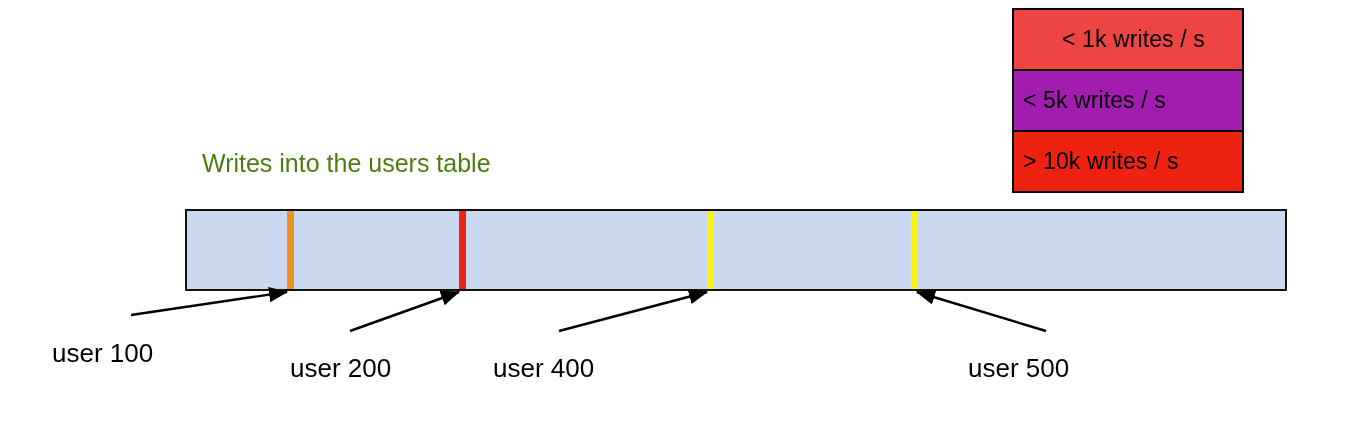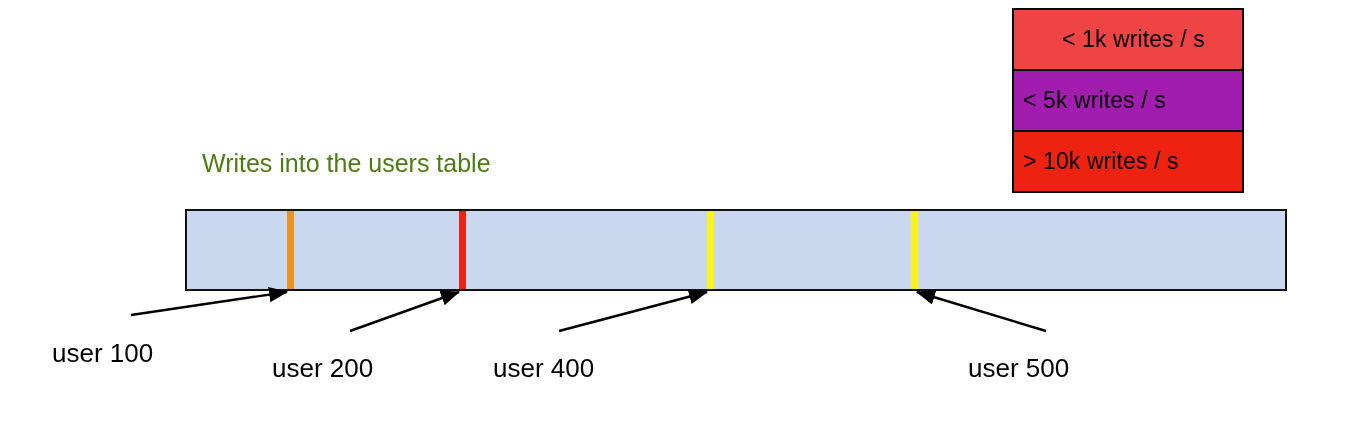--- a/index.html
+++ b/index.html
@@ -131,17 +131,17 @@
         <path d="M0,0 L8,3.2 L0,6.4 z" fill="#000000"></path>
       </marker>
     </defs>
     <line x1="131" y1="315" x2="287" y2="292" stroke="#000000" stroke-width="2.4" marker-end="url(#ah)"></line>
     <line x1="350" y1="331" x2="459" y2="292" stroke="#000000" stroke-width="2.4" marker-end="url(#ah)"></line>
     <line x1="559" y1="331" x2="707" y2="292" stroke="#000000" stroke-width="2.4" marker-end="url(#ah)"></line>
     <line x1="1046" y1="331" x2="917" y2="292" stroke="#000000" stroke-width="2.4" marker-end="url(#ah)"></line>
   </svg>
 
   <div class="user-label" style="left:52px;  top:340px;">user 100</div>
-  <div class="user-label" style="left:272px; top:355px;">user 200</div>
+  <div class="user-label" style="left:290px; top:355px;">user 200</div>
   <div class="user-label" style="left:493px; top:355px;">user 400</div>
   <div class="user-label" style="left:968px; top:355px;">user 500</div>
 
 </div>
 
 </body></html>

